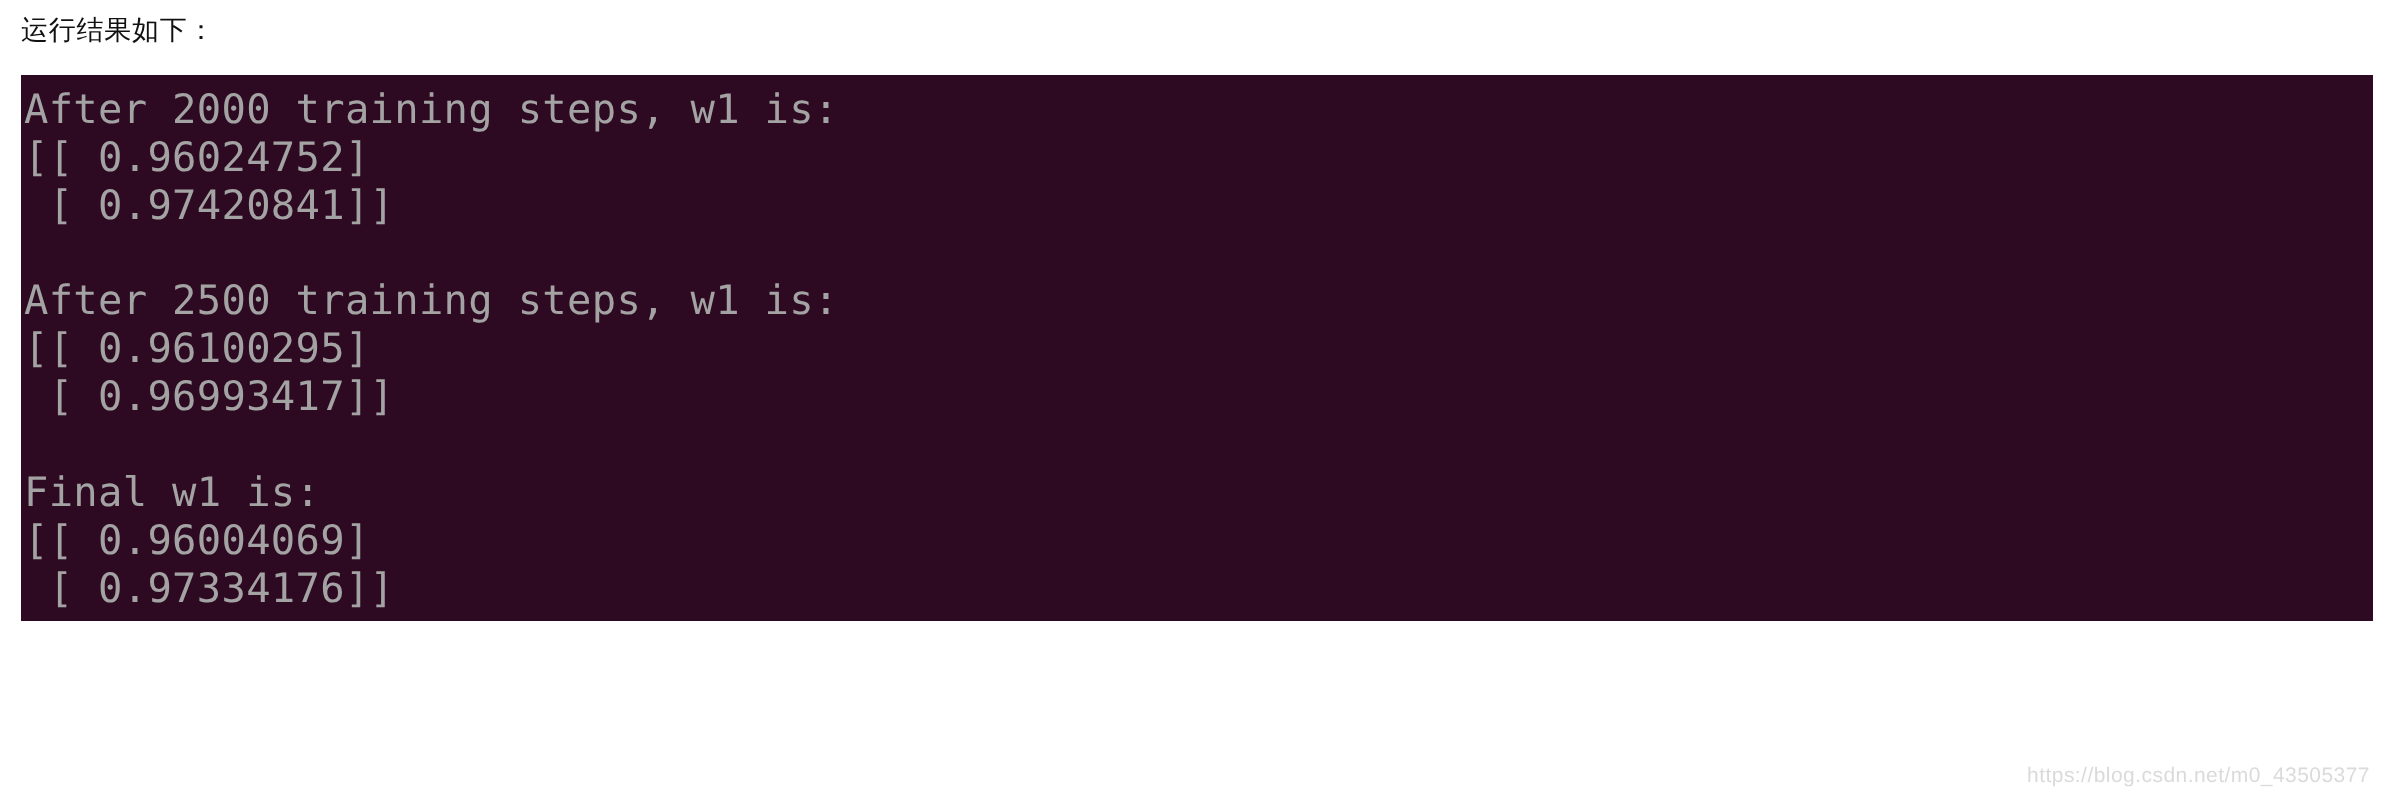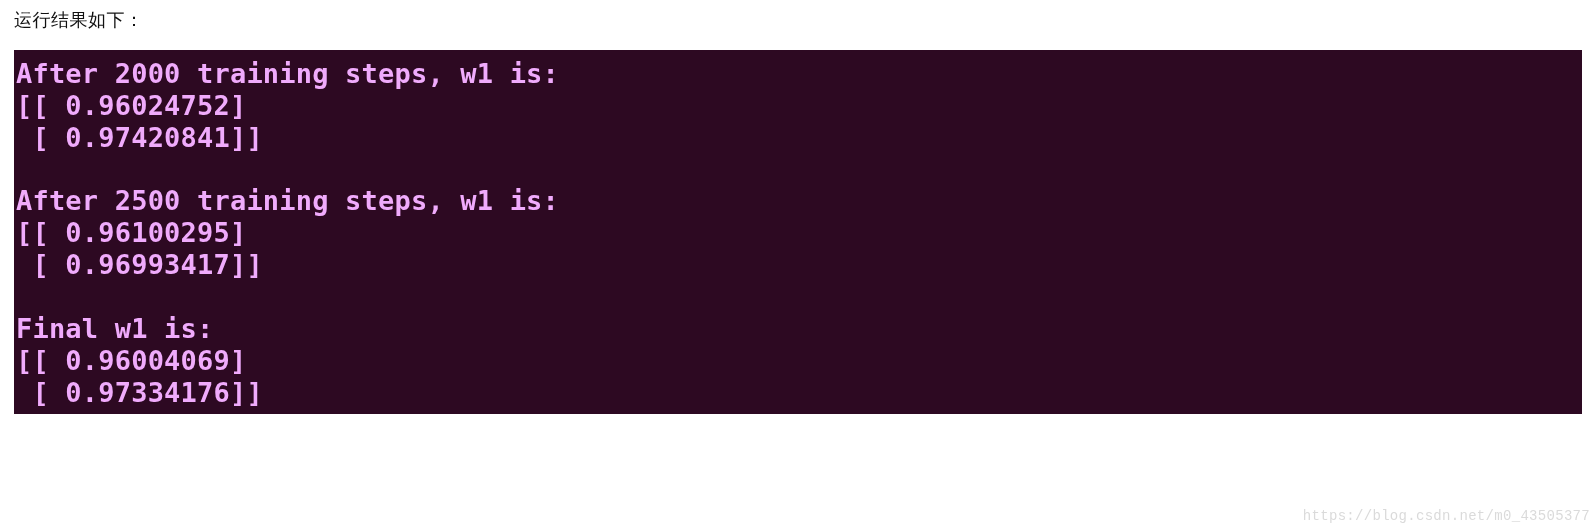--- a/index.html
+++ b/index.html
@@ -24,32 +24,32 @@
     }
     .terminal {
       background: #2d0922;
       width: 100%;
       padding: 8px 2px 6px 2px;
     }
     .terminal pre {
       font-family: "DejaVu Sans Mono", "Ubuntu Mono", Consolas, monospace;
       font-size: 27px;
       line-height: 1.18;
-      color: #f0abfc;
+      color: #a3a3a3;
       white-space: pre;
-      font-weight: 700;
+      font-weight: 400;
       letter-spacing: 0.2px;
     }
     .watermark {
       position: absolute;
-      right: 6px;
+      right: 16px;
       bottom: 6px;
       font-size: 14px;
       color: rgba(150, 150, 150, 0.35);
-      font-family: Liberation Mono, monospace;
+      font-family: Liberation Sans, sans-serif;
       letter-spacing: 0.3px;
     }
   </style>
 </head>
 <body>
 
 <div class="heading">运行结果如下：</div>
 
 <div class="terminal">
   <pre>After 2000 training steps, w1 is:

